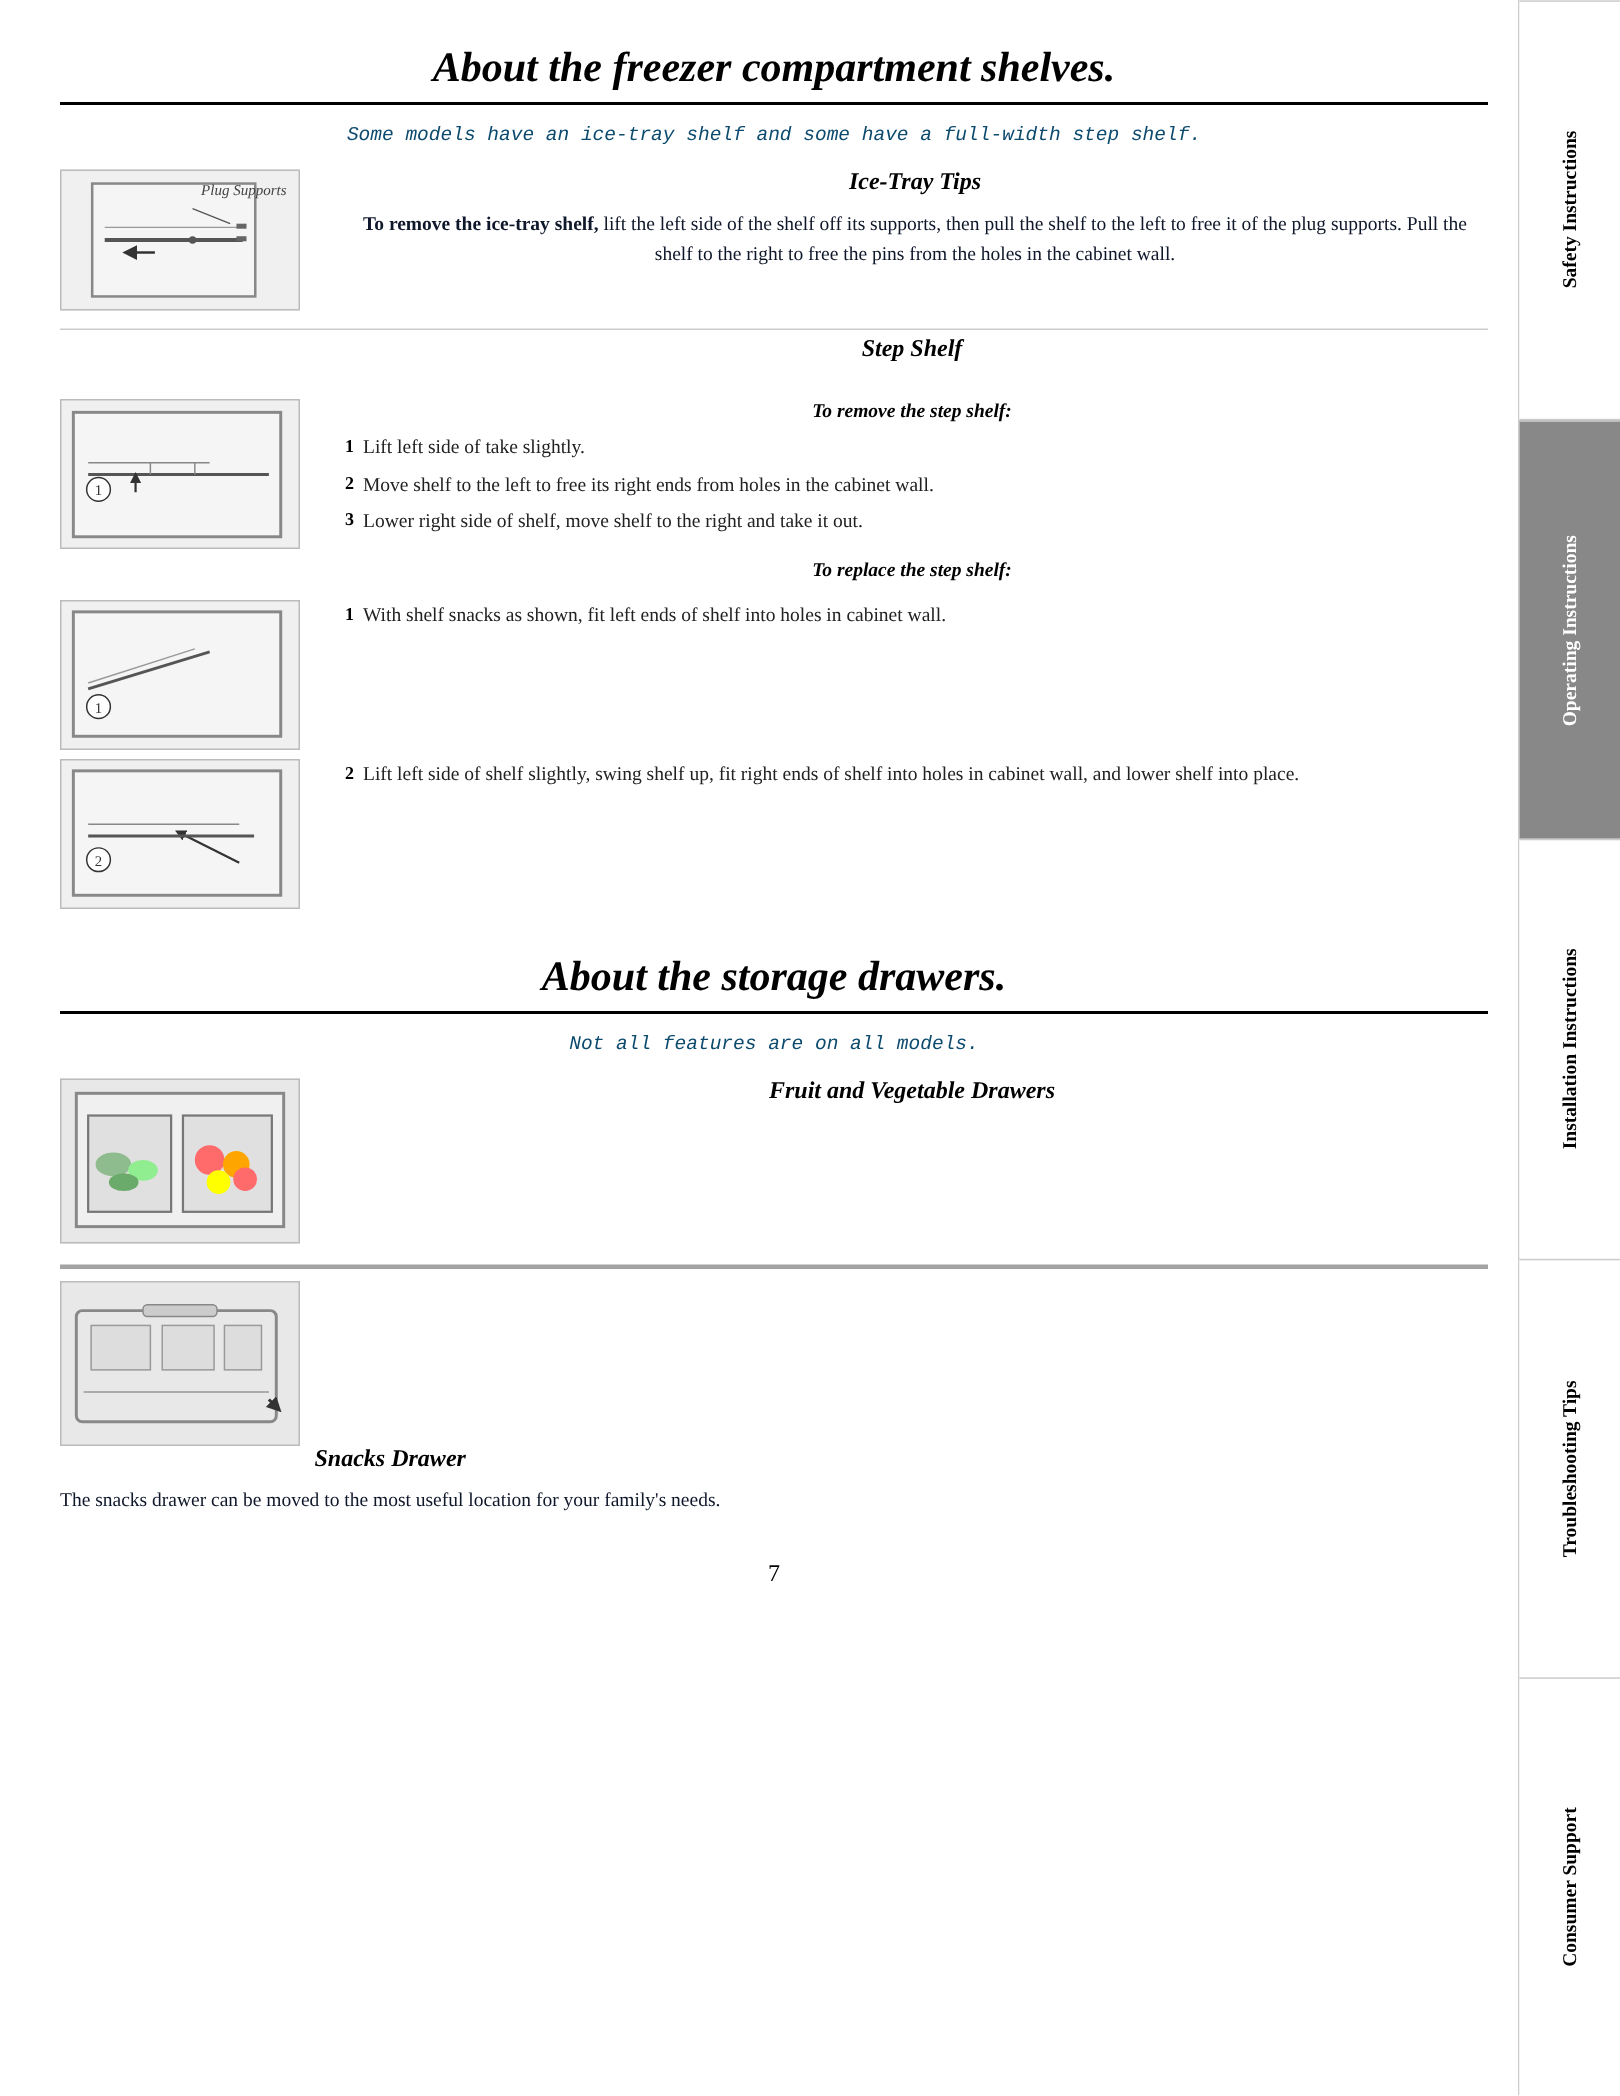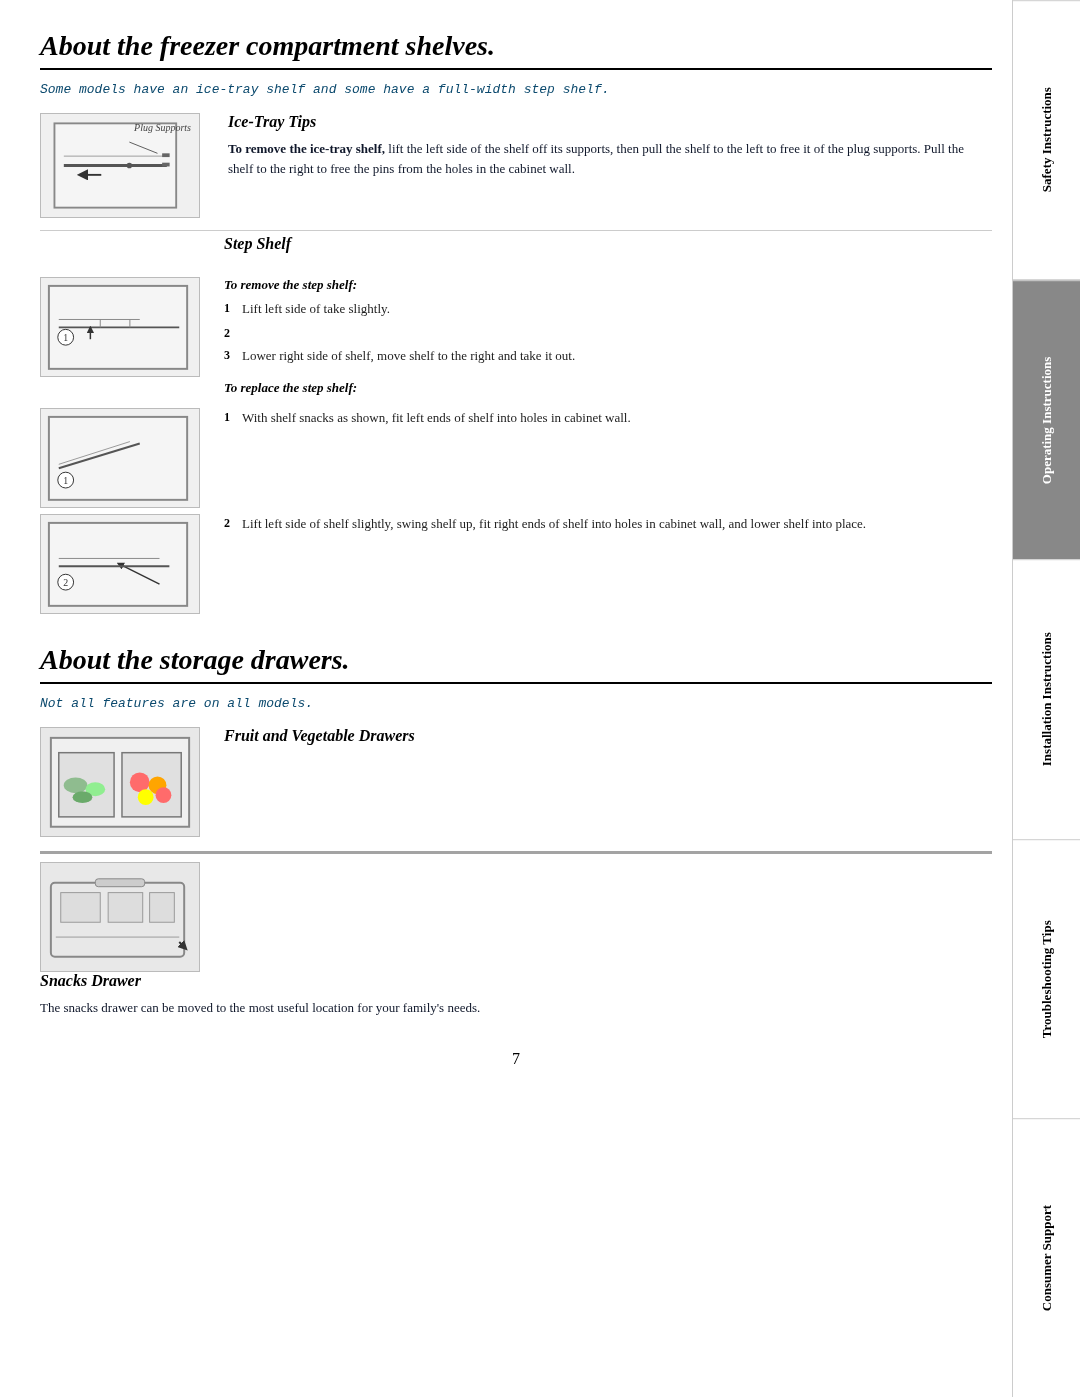--- a/index.html
+++ b/index.html
@@ -15,20 +15,21 @@
     .page-wrapper {
       display: flex;
       width: 1080px;
       min-height: 1397px;
     }
 
     .main-content {
       flex: 1;
       padding: 30px 40px 52px 40px;
       padding-right: 20px;
+      text-align: center;
     }
 
     .sidebar {
       width: 68px;
       background: #fff;
       display: flex;
       flex-direction: column;
       border-left: 1px solid #ccc;
       position: relative;
     }
@@ -70,21 +71,21 @@
       border-bottom: 1px solid #ccc;
     }
 
     .shelf-block:last-child {
       border-bottom: none;
     }
 
     .shelf-image {
       width: 160px;
       min-width: 160px;
-      height: 105px;
+      height: 94px;
       background: #e8e8e8;
       border: 1px solid #bbb;
       margin-right: 28px;
       display: flex;
       align-items: center;
       justify-content: center;
       position: relative;
       overflow: hidden;
     }
 
@@ -319,20 +320,21 @@
         <div class="shelf-text">
           <div class="shelf-subheading">To remove the step shelf:</div>
           <div id="remove-steps-container">
 
           <div class="step-item">
                 <span class="step-num">1</span>
                 <span class="step-text">Lift left side of take slightly.</span>
               </div>
               <div class="step-item">
                 <span class="step-num">2</span>
+                <span class="step-text">Move shelf to the left to free its right ends from holes in the cabinet wall.</span>
               </div>
               <div class="step-item">
                 <span class="step-num">3</span>
                 <span class="step-text">Lower right side of shelf, move shelf to the right and take it out.</span>
               </div>
             </div>
           <div style="height:10px;"></div>
           <div class="shelf-subheading">To replace the step shelf:</div>
         </div>
       </div>

